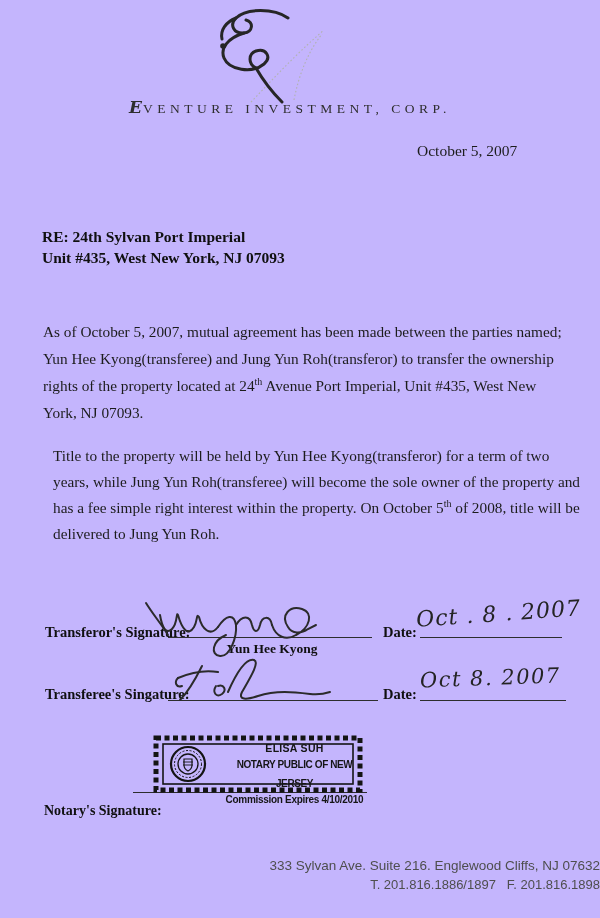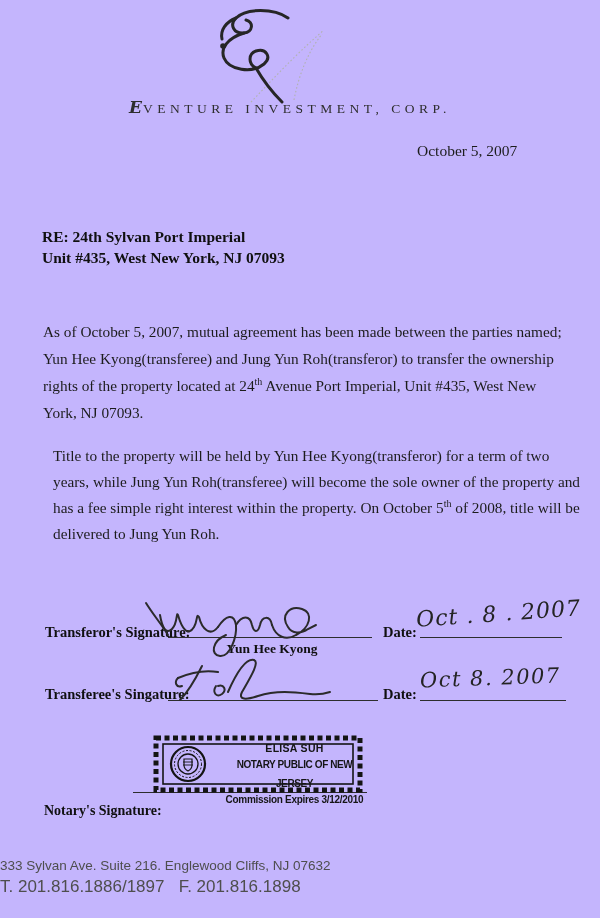--- a/index.html
+++ b/index.html
@@ -43,25 +43,25 @@
   .stamp{left:152px;top:734px;width:212px;height:60px;z-index:2;}
   .stamp-text{
     position:absolute;left:62px;top:8px;width:145px;text-align:center;
     font-family:"Liberation Sans",sans-serif;font-weight:bold;color:#151515;margin-left:8px;
   }
   .stamp-name{font-size:10.5px;line-height:13px;letter-spacing:.3px;}
   .stamp-title{font-size:10px;line-height:19px;letter-spacing:-0.4px;}
   .stamp-commission{font-size:10px;line-height:13px;letter-spacing:-0.3px;}
   
   .footer-line{
-    left:0;width:600px;text-align:left;
+    left:0;width:600px;text-align:right;
     font-family:"Liberation Sans",sans-serif;color:#4e4e4e;white-space:pre;
   }
   .footer-address{top:858px;font-size:13.5px;}
-  .footer-phones{top:877px;font-size:17px;}
+  .footer-phones{top:877px;font-size:13px;}
 </style>
 </head>
 <body>
 
 <div class="page">
 
   <svg class="abs monogram" viewBox="0 0 150 98">
 
     <g stroke="#b2b2b2" stroke-width="1.1" fill="none" stroke-dasharray="1.6 2.2">
       <path d="M55,94 C78,70 100,46 128,22"></path>
@@ -139,20 +139,20 @@
         <circle cx="36" cy="30" r="13.5" fill="none" stroke="#141414" stroke-width="1" stroke-dasharray="2 1.6"></circle>
         <circle cx="36" cy="30" r="10" fill="none" stroke="#141414" stroke-width="1.3"></circle>
         <path d="M32,25 h8 v6 c0,3 -2,5 -4,6 c-2,-1 -4,-3 -4,-6 z" fill="none" stroke="#141414" stroke-width="1.2"></path>
         <line x1="31" y1="28" x2="41" y2="28" stroke="#141414" stroke-width="0.9"></line>
         <line x1="31" y1="31" x2="41" y2="31" stroke="#141414" stroke-width="0.9"></line>
       </g>
     </svg>
     <div class="stamp-text">
       <div class="stamp-name">ELISA SUH</div>
       <div class="stamp-title">NOTARY PUBLIC OF NEW JERSEY</div>
-      <div class="stamp-commission">Commission Expires 3/12/2010</div>
+      <div class="stamp-commission">Commission Expires 4/10/2010</div>
     </div>
   </div>
 
   <div class="abs footer-line footer-address">333 Sylvan Ave. Suite 216. Englewood Cliffs, NJ 07632</div>
   <div class="abs footer-line footer-phones">T. 201.816.1886/1897   F. 201.816.1898</div>
 
 </div>
 
 </body></html>

